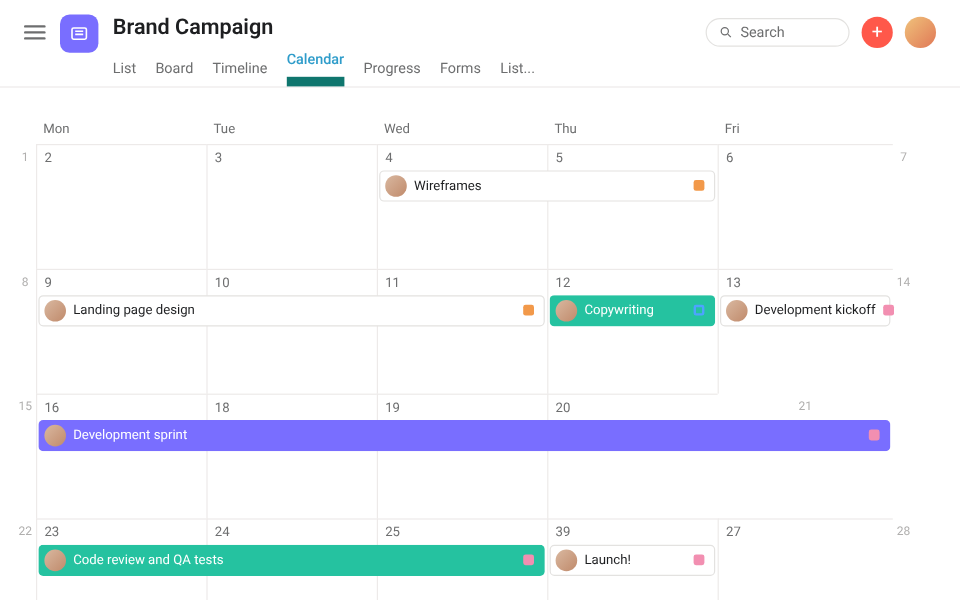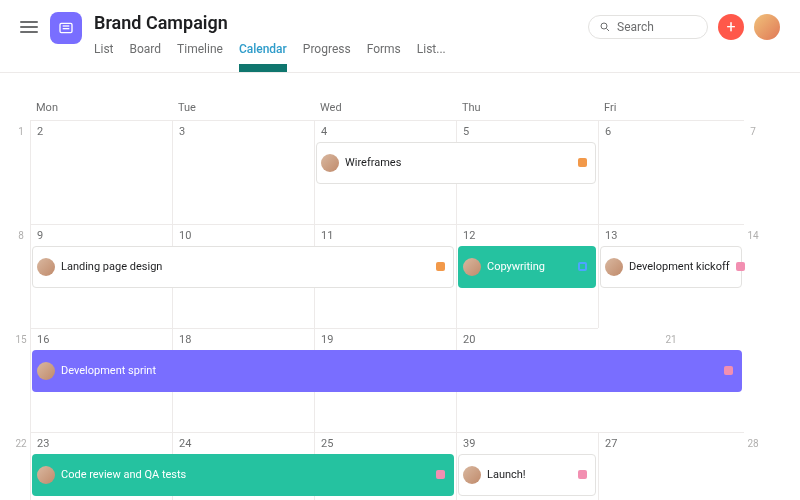--- a/index.html
+++ b/index.html
@@ -23,21 +23,21 @@
   width:18px; height:18px; margin-top:6px; cursor:pointer;
 }
 .hamburger span { height:2px; background:#6d6e6f; border-radius:1px; }
 .project-icon {
   width:32px; height:32px; border-radius:8px; background:#796eff;
   display:flex; align-items:center; justify-content:center; flex:none;
 }
 .project-icon svg { width:16px; height:16px; fill:none; stroke:#fff; stroke-width:2; }
 .header-main { flex:1; }
 .title { font-size:18px; font-weight:600; line-height:1.2; }
-.tabs { display:flex; gap:16px; margin-top:8px; font-size:12px; }
+.tabs { display:flex; gap:16px; margin-top:8px; font-size:12px;align-items:flex-end; }
 .tab { color:#6d6e6f; padding-bottom:8px; cursor:pointer; }
 .tab.active { color:#2e9cca; border-bottom:8px solid #0f766e; font-weight:500; }
 .header-right { display:flex; align-items:center; gap:10px; margin-top:2px;text-align:right; }
 .search {
   display:flex; align-items:center; gap:6px; border:1px solid #e3e2e0;
   border-radius:14px; padding:4px 10px; font-size:12px; color:#6d6e6f; width:120px;
 }
 .search svg { width:12px; height:12px; stroke:#6d6e6f; fill:none; stroke-width:2; }
 .circle-btn {
   width:26px; height:26px; border-radius:50%; display:flex;
@@ -53,21 +53,21 @@
 .week-num.right { text-align:center; }
 .cell {
   border-top:1px solid #edeae9; border-left:1px solid #edeae9;
   min-height:104px; position:relative; padding:4px 6px;
 }
 .cell:nth-child(7){ border-right:1px solid #edeae9; }
 .date-num { font-size:11px; color:#6d6e6f; }
 .events-layer { position:absolute; left:18px; right:18px; top:22px; height:28px; }
 
 .event {
-  position:absolute; top:0; height:42px; border-radius:4px;
+  position:absolute; top:0; height:26px; border-radius:4px;
   display:flex; align-items:center; padding:0 8px 0 4px; gap:6px;
   font-size:11px; white-space:nowrap; cursor:pointer;
   border:1px solid transparent;
 }
 .event.white { background:#fff; border:1px solid #e3e2e0; color:#1e1f21; }
 .event.purple { background:#796eff; color:#fff; }
 .event.teal { background:#25c2a0; color:#fff; }
 .event .av {
   width:18px; height:18px; border-radius:50%; flex:none;
   background:linear-gradient(135deg,#d9b8a0,#c08a6b);

